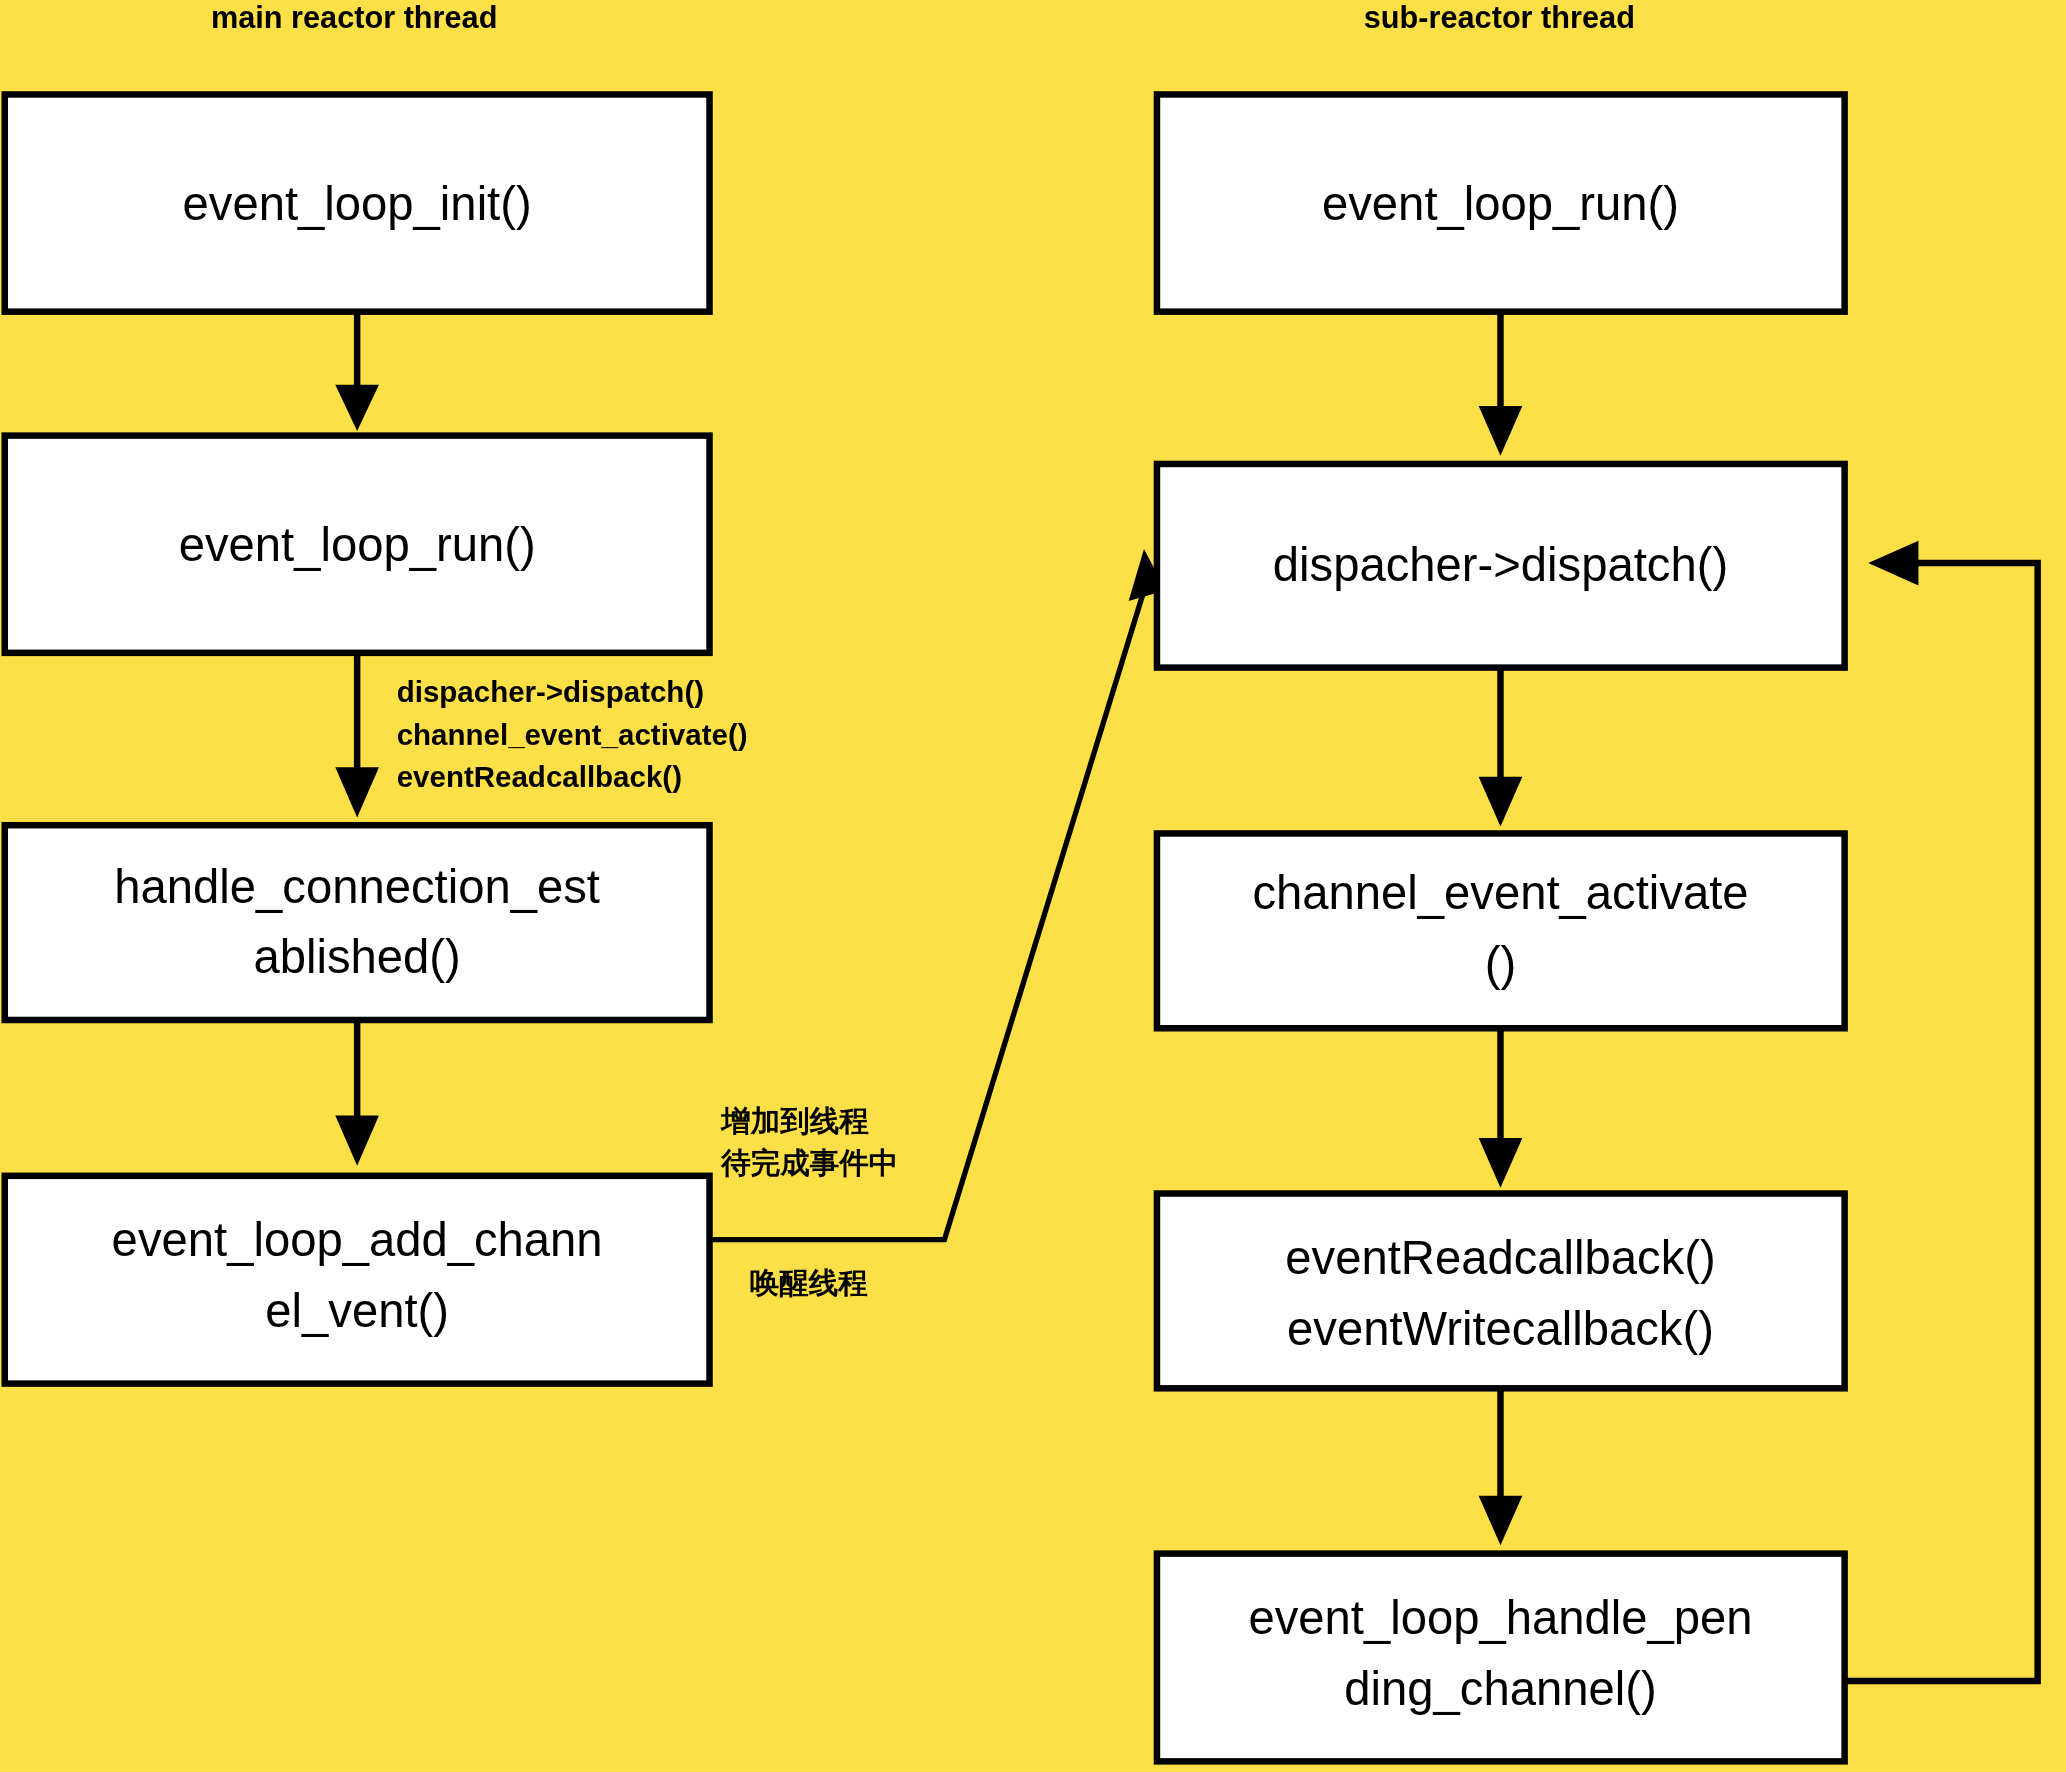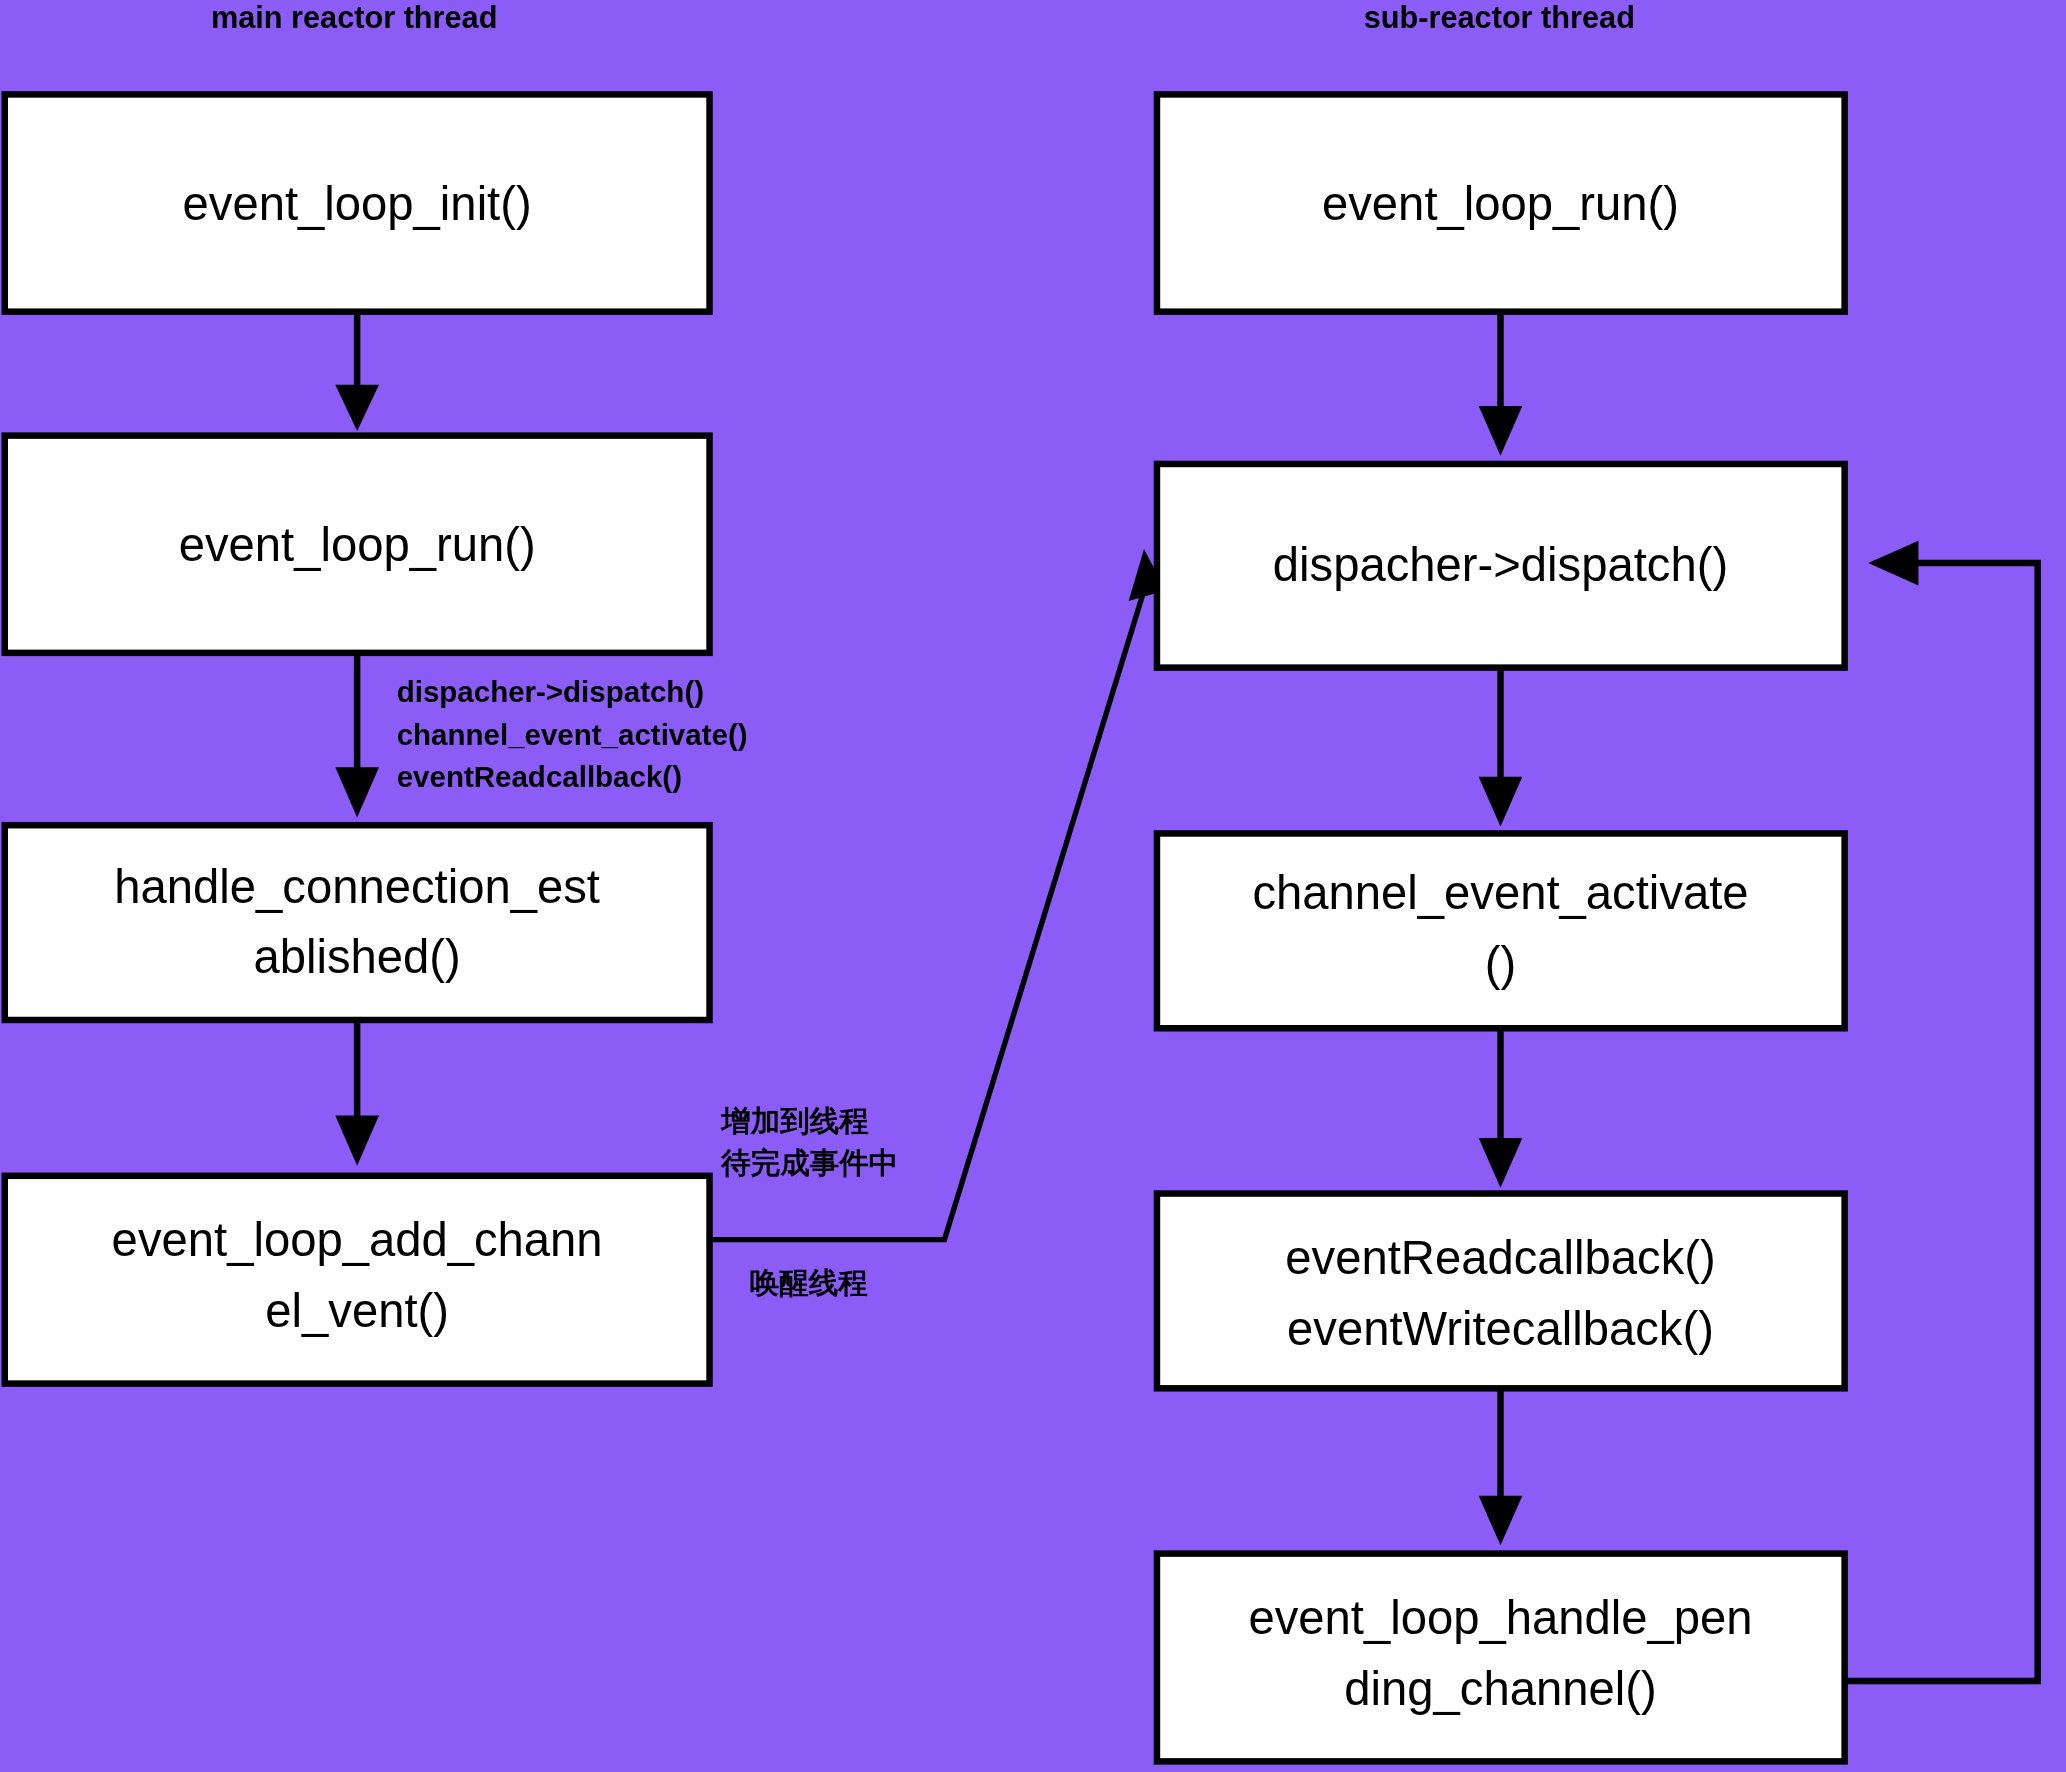--- a/index.html
+++ b/index.html
@@ -10,21 +10,21 @@
   body {
     width: 2066px;
     height: 1772px;
     font-family: "Liberation Sans", sans-serif;
     overflow: hidden;
   }
   #diagram-root {
     position: relative;
     width: 2066px;
     height: 1772px;
-    background: #8b5cf6;
+    background: #fde047;
   }
   svg#flow-svg {
     position: absolute;
     left: 0;
     top: 0;
     width: 2066px;
     height: 1772px;
     display: block;
   }
   .col-header {

